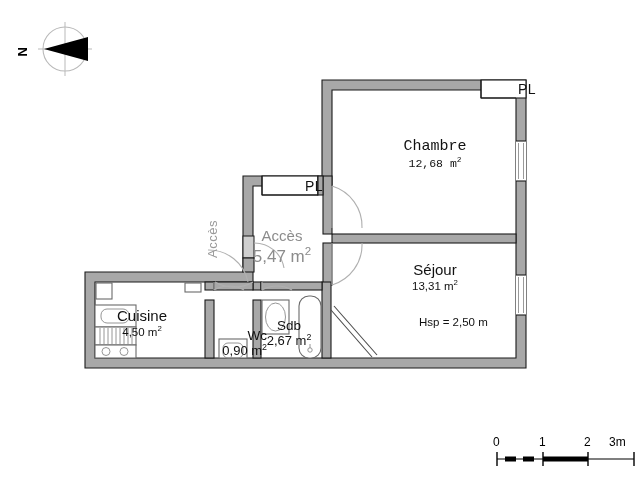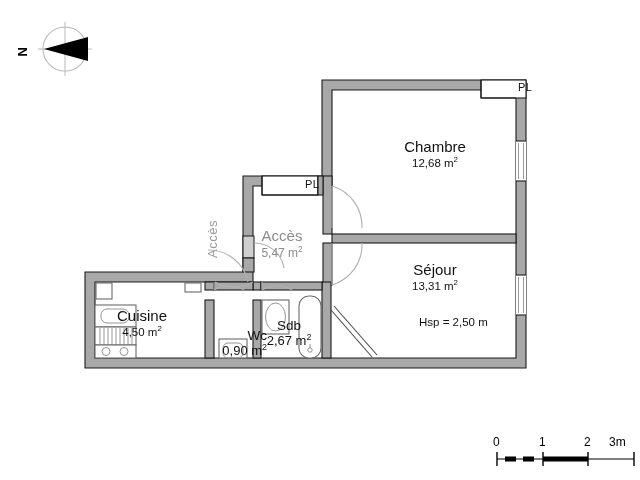--- a/index.html
+++ b/index.html
@@ -12,23 +12,23 @@
   #stage{position:absolute;left:0;top:0;width:640px;height:480px;}
   svg#plan{position:absolute;left:0;top:0;width:640px;height:480px;display:block;}
 
   
   .lbl{position:absolute;text-align:center;line-height:1.12;white-space:nowrap;}
   .lbl .nm{font-size:15px;color:#111;}
   .lbl .ar{font-size:11.5px;color:#111;}
   .lbl.small .nm{font-size:13.5px;}
   .lbl.small .ar{font-size:13px;}
   .lbl.gray .nm{color:#8c8c8c;font-size:15px;}
-  .lbl.gray .ar{color:#8c8c8c;font-size:12px;}
-
-  .pl-lbl{position:absolute;font-size:11px;color:#111;letter-spacing:.4px;padding-left:28px;}
+  .lbl.gray .ar{color:#8c8c8c;font-size:17px;}
+
+  .pl-lbl{position:absolute;font-size:14px;color:#111;letter-spacing:.4px;padding-left:28px;}
   .hsp{position:absolute;font-size:11.5px;color:#111;white-space:nowrap;padding-left:25px;}
 
   .acces{position:absolute;color:#9a9a9a;font-size:13px;letter-spacing:.5px;
          transform:rotate(-90deg);transform-origin:left top;white-space:nowrap;}
 
   .compass-n{position:absolute;font-size:13px;font-weight:bold;color:#000;
              transform:rotate(-90deg);transform-origin:center center;}
 
   .scale-num{position:absolute;font-size:12px;color:#000;}
   sup{font-size:.68em;vertical-align:super;}
@@ -221,21 +221,21 @@
   <div class="compass-n" style="left:14px;top:41px;width:16px;">
     <span>N</span>
   </div>
 
   <div class="acces" style="left:205px;top:258px;">Accès</div>
 
   <div class="pl-lbl" style="left:277px;top:178px;">PL</div>
 
   <div class="pl-lbl" style="left:490px;top:81px;">PL</div>
 
-  <div class="lbl" style="left:365px;top:139px;width:140px;">
+  <div class="lbl" style="left:365px;top:139px;width:140px;font-family:Liberation Mono, monospace;">
     <div class="nm">Chambre</div>
     <div class="ar">12,68 m<sup>2</sup></div>
   </div>
 
   <div class="lbl" style="left:365px;top:262px;width:140px;">
     <div class="nm">Séjour</div>
     <div class="ar">13,31 m<sup>2</sup></div>
   </div>
 
   <div class="hsp" style="left:394px;top:316px;">Hsp = 2,50 m</div>

